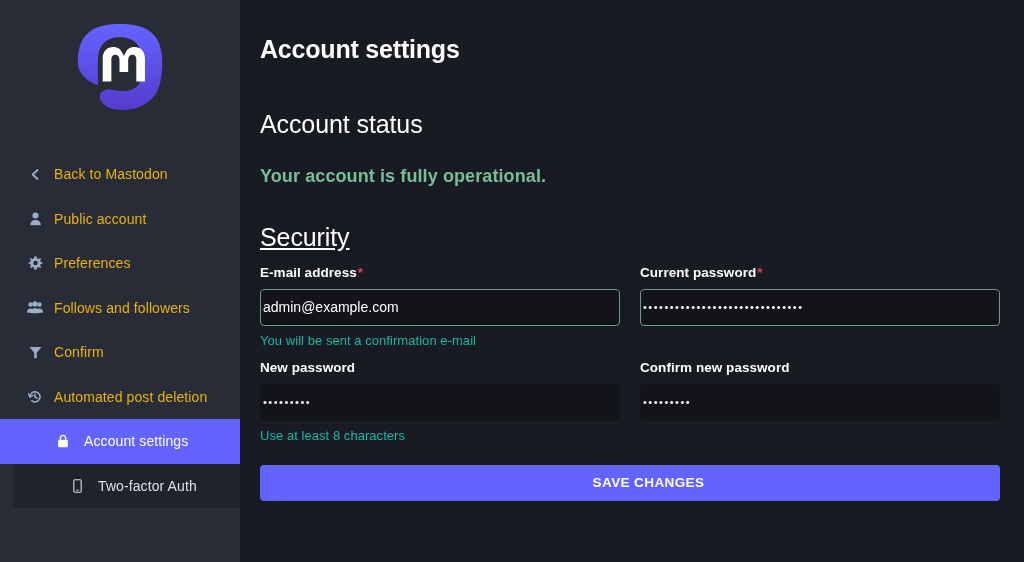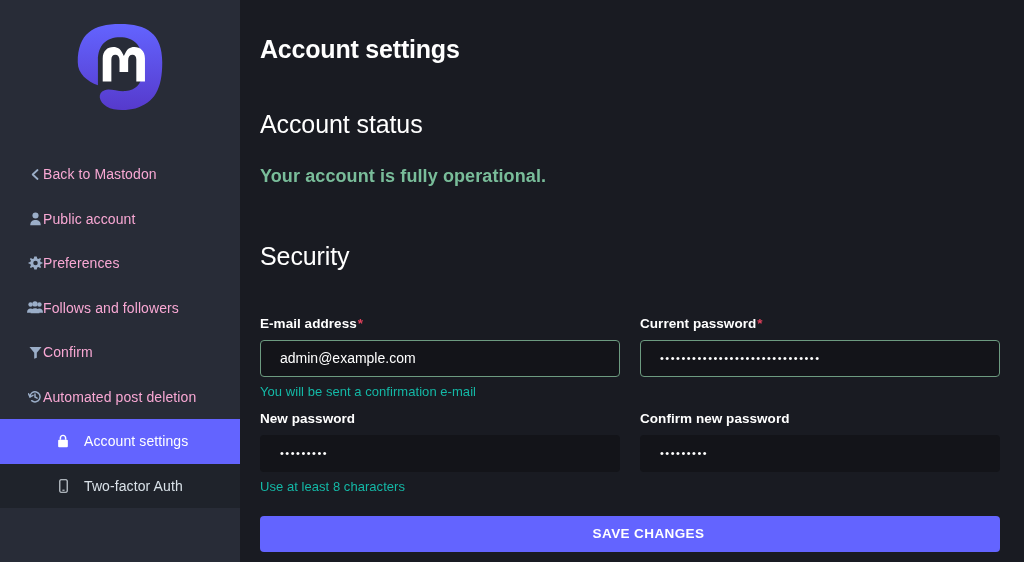--- a/index.html
+++ b/index.html
@@ -42,23 +42,24 @@
   }
 
   #nav-list {
     list-style: none;
     margin-top: 14px;
   }
 
   .nav-item {
     display: flex;
     align-items: center;
+    gap: 11px;
     height: 44.5px;
     padding-left: 27px;
-    color: #f9a8d4;
+    color: #eab308;
     font-size: 14px;
     letter-spacing: 0.1px;
     cursor: pointer;
     white-space: nowrap;
   }
 
   .nav-item .nav-ico {
     width: 16px;
     height: 16px;
     display: inline-flex;
@@ -77,20 +78,21 @@
   .nav-item.active {
     background: #6364ff;
     color: #ffffff;
     font-size: 14px;
   }
   .nav-item.active .nav-ico svg { fill: #ffffff; }
 
   .nav-item.subdark {
     background: #1f232b;
     color: #d9e1e8;
+    margin-left: 14px;
   }
 
   
   #main {
     flex: 1;
     height: 562px;
     background: #191b22;
     padding: 36px 24px 0 20px;
     overflow: hidden;
     position: relative;
@@ -113,28 +115,28 @@
   }
 
   #status-line {
     margin-top: 27px;
     font-size: 18px;
     font-weight: bold;
     color: #79bd9a;
     letter-spacing: 0.1px;
   }
 
-  #security-heading { margin-top: 55px; }
+  #security-heading { margin-top: 36px; text-decoration: underline; }
 
   
   .form-grid {
     display: grid;
     grid-template-columns: 360px 360px;
     column-gap: 20px;
-    margin-top: 45px;
+    margin-top: 13px;
   }
 
   .field { display: block; }
   .field.row2 { margin-top: 12px; }
 
   .field-label {
     display: block;
     font-size: 13.5px;
     font-weight: bold;
     color: #ffffff;
@@ -149,21 +151,21 @@
 
   .field-input {
     width: 100%;
     height: 37px;
     background: #131419;
     border: 1px solid transparent;
     border-radius: 4px;
     color: #ffffff;
     font-family: "Liberation Sans", sans-serif;
     font-size: 14px;
-    padding: 0 19px;
+    padding: 0 2px;
     outline: none;
     display: block;
   }
   .field-input.valid { border-color: #6d9b80; }
 
   .field-hint {
     font-size: 13px;
     color: #14b8a6;
     margin-top: 7px;
     letter-spacing: 0.05px;

